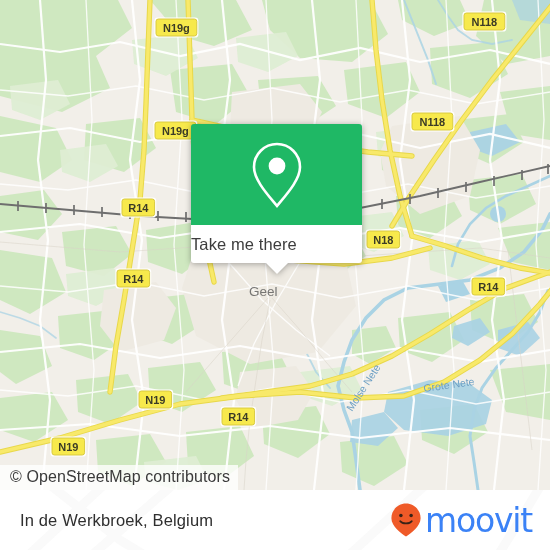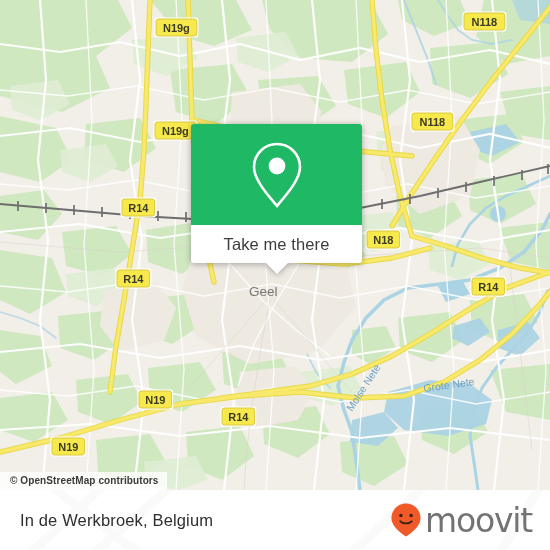--- a/index.html
+++ b/index.html
@@ -10,47 +10,47 @@
 
   
   #map-area{position:absolute;left:0;top:0;width:550px;height:490px;overflow:hidden;
             background:#f2efe9;}
   #map-svg{position:absolute;left:0;top:0;}
 
   
   #attribution{position:absolute;left:0;bottom:0px;
       background:rgba(255,255,255,.78);
       padding:3px 8px 4px 10px;
-      font-size:10px;color:#3a3a3a;letter-spacing:.1px;
-      white-space:nowrap;font-weight:bold;}
+      font-size:16px;color:#3a3a3a;letter-spacing:.1px;
+      white-space:nowrap;}
 
   
   #popup{position:absolute;left:191px;top:124px;width:171px;
          filter:drop-shadow(0 1px 3px rgba(0,0,0,.32));}
   #popup-head{height:101px;background:#1fb865;border-radius:3px 3px 0 0;
               display:flex;align-items:center;justify-content:center;}
   #popup-foot{height:38px;background:#fff;border-radius:0 0 3px 3px;
-              display:flex;align-items:center;justify-content:center;
+              display:flex;align-items:center;
               position:relative;}
   #popup-foot-label{font-size:16.5px;color:#3d3d3d;letter-spacing:.1px;}
   #popup-tail{position:absolute;left:50%;top:100%;transform:translateX(-50%);
               width:0;height:0;border-left:11px solid transparent;
               border-right:11px solid transparent;border-top:11px solid #fff;}
 
   
   #footer{position:absolute;left:0;top:490px;width:550px;height:60px;
           background:#fff;display:flex;align-items:center;
           justify-content:space-between;padding:0 18px 0 20px;
           box-sizing:border-box;overflow:hidden;}
   #footer-ghost{position:absolute;left:0;top:-490px;width:550px;height:550px;
                 opacity:.055;pointer-events:none;}
   #place-name{font-size:16.5px;color:#2f2f2f;position:relative;z-index:2;
               letter-spacing:.15px;text-align:center;}
   #brand{display:flex;align-items:center;gap:1px;position:relative;z-index:2;}
-  #brand-word{font-size:33px;color:#737373;letter-spacing:-1.2px;
+  #brand-word{font-size:33px;color:#3b82f6;letter-spacing:-1.2px;
               font-weight:400;line-height:1;margin-left:1px;
               font-family:"DejaVu Sans",sans-serif;}
 
   
   .shield-txt{font-family:"Liberation Sans",sans-serif;font-weight:bold;
               font-size:11px;fill:#3b3b26;}
   .city-txt{font-family:"Liberation Sans",sans-serif;font-size:13.5px;fill:#777674;}
   .water-txt{font-family:"Liberation Sans",sans-serif;font-size:10.5px;fill:#6c9fc4;}
 </style>
 </head>

